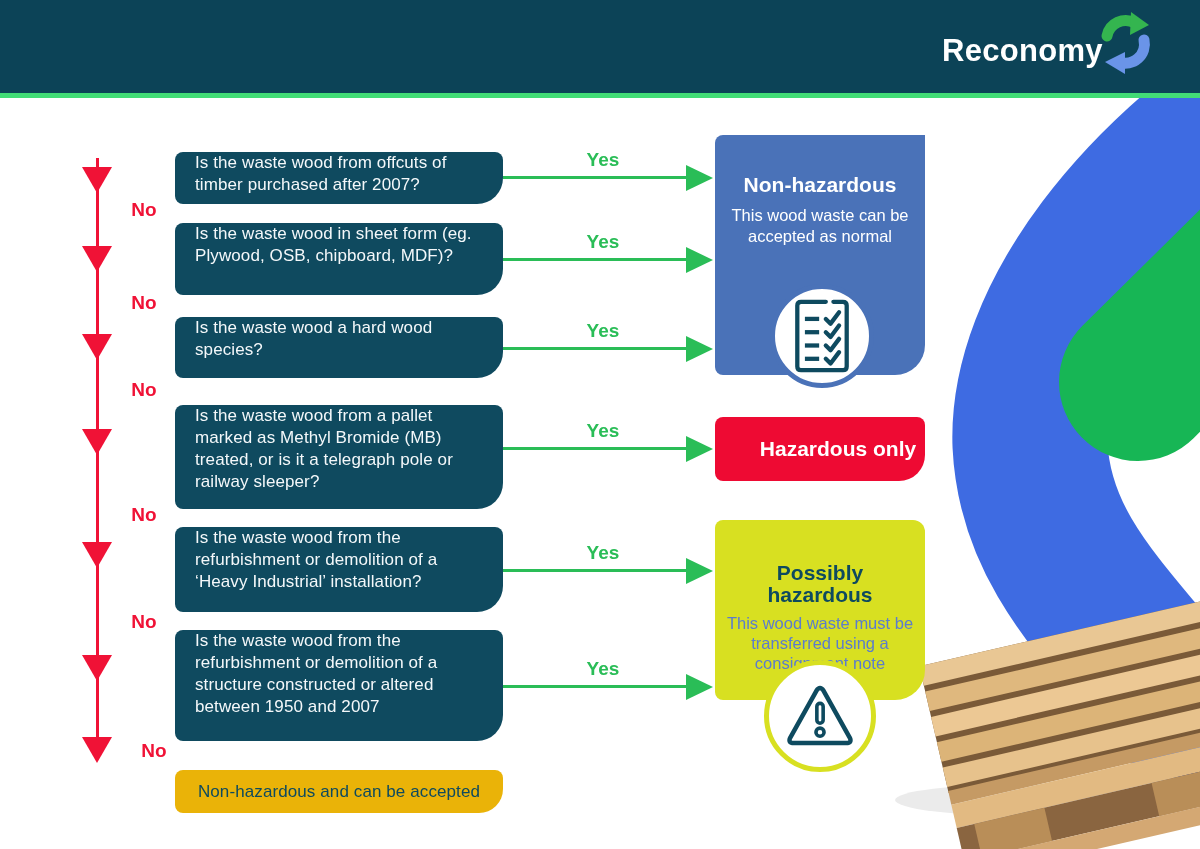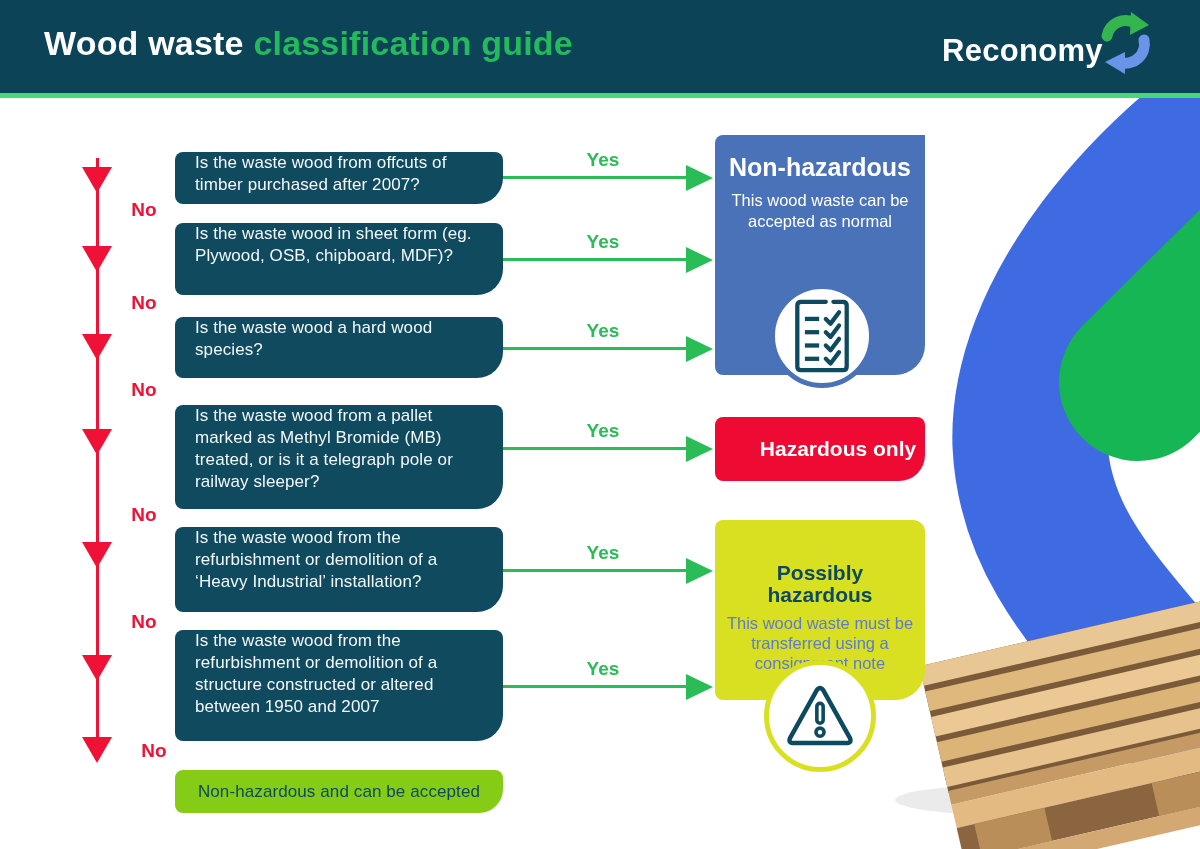--- a/index.html
+++ b/index.html
@@ -19,37 +19,37 @@
   .brand-text{font-size:31px;font-weight:bold;color:#ffffff;letter-spacing:.3px;}
   .brand-icon{margin-left:-6px;margin-top:-16px;}
 
   
   .q-box{
     left:175px;width:328px;background:#0f4a5f;color:#f4f8fa;
     border-radius:8px 8px 26px 8px;display:flex;align-items:flex-start;
     padding:0 20px;font-size:17px;line-height:1.3;letter-spacing:.1px;
   }
   .final-box{
-    left:175px;top:770px;width:328px;height:43px;background:#84cc16;color:#0e4a5f;
+    left:175px;top:770px;width:328px;height:43px;background:#eab308;color:#0e4a5f;
     border-radius:8px 8px 24px 8px;display:flex;align-items:center;justify-content:center;
     font-size:17px;letter-spacing:.1px;
   }
 
   
   .no-line{left:96px;top:158px;width:3px;height:600px;background:#f01236;}
   .no-head{left:82px;width:0;height:0;border-left:15px solid transparent;border-right:15px solid transparent;border-top:26px solid #f01236;}
   .no-label{left:120px;width:48px;text-align:center;font-size:19px;font-weight:bold;color:#f01236;}
   .yes-line{left:503px;width:185px;height:3px;background:#2abd57;}
   .yes-head{left:686px;width:0;height:0;border-top:13px solid transparent;border-bottom:13px solid transparent;border-left:27px solid #2abd57;}
   .yes-label{left:565px;width:76px;text-align:center;font-size:19px;font-weight:bold;color:#2abd57;}
 
   
   .outcome-blue{left:715px;top:135px;width:210px;height:240px;background:#4a72b8;color:#ffffff;
     border-radius:8px 0 30px 8px;text-align:center;}
-  .outcome-blue .title{margin-top:18px;font-size:25px;font-weight:bold;}
+  .outcome-blue .title{margin-top:38px;font-size:21px;font-weight:bold;}
   .outcome-blue .desc{margin:8px auto 0;width:178px;font-size:16.5px;line-height:1.25;}
   .outcome-red{left:715px;top:417px;width:210px;height:64px;background:#ee0a33;color:#ffffff;
     border-radius:8px 8px 26px 8px;display:flex;align-items:center;justify-content:center;
     font-size:21px;font-weight:bold;padding-left:36px;}
   .outcome-yellow{left:715px;top:520px;width:210px;height:180px;background:#d8e021;
     border-radius:8px 12px 30px 8px;text-align:center;}
   .outcome-yellow .title{margin:42px auto 0;width:140px;font-size:21px;font-weight:bold;color:#0e4a5f;line-height:1.05;}
   .outcome-yellow .desc{margin:7px auto 0;width:194px;font-size:16.5px;line-height:1.22;color:#5b7ccd;}
 
   .badge-circle{border-radius:50%;background:#ffffff;display:flex;align-items:center;justify-content:center;z-index:3;}
@@ -78,24 +78,20 @@
     <rect x="928" y="800" width="480" height="24" fill="#e2ba82"></rect>
     <rect x="928" y="824" width="480" height="34" fill="#8a6540"></rect>
     <rect x="946" y="824" width="72" height="34" fill="#b98e58"></rect>
     <rect x="1128" y="824" width="72" height="34" fill="#b98e58"></rect>
     <rect x="1310" y="824" width="72" height="34" fill="#b98e58"></rect>
     <rect x="928" y="858" width="480" height="18" fill="#d4a873"></rect>
   </g>
 </svg>
 
 <div class="abs header fg">
-  <div class="abs header-title">
-    <span>Wood waste</span>
-    <span class="accent">classification guide</span>
-  </div>
   <div class="abs brand">
     <span class="brand-text">Reconomy</span>
     <svg class="brand-icon" width="58" height="66" viewBox="0 0 58 66">
       <path d="M 10 26 A 19 19 0 0 1 38 13" fill="none" stroke="#34b54f" stroke-width="11" stroke-linecap="round"></path>
       <polygon points="34,2 52,15 33,25" fill="#34b54f"></polygon>
       <path d="M 47 30 A 19 19 0 0 1 22 52" fill="none" stroke="#6a94e8" stroke-width="11" stroke-linecap="round"></path>
       <polygon points="28,42 8,52 28,64" fill="#6a94e8"></polygon>
     </svg>
   </div>
 </div>

